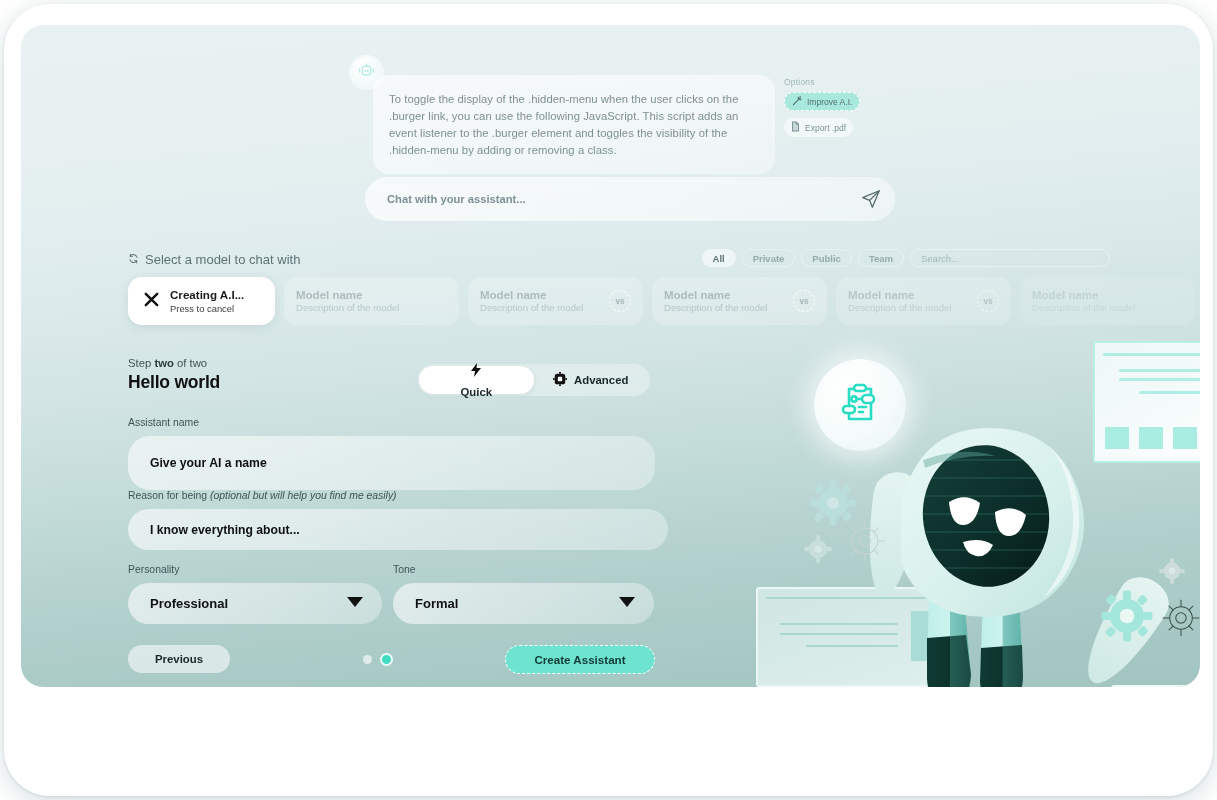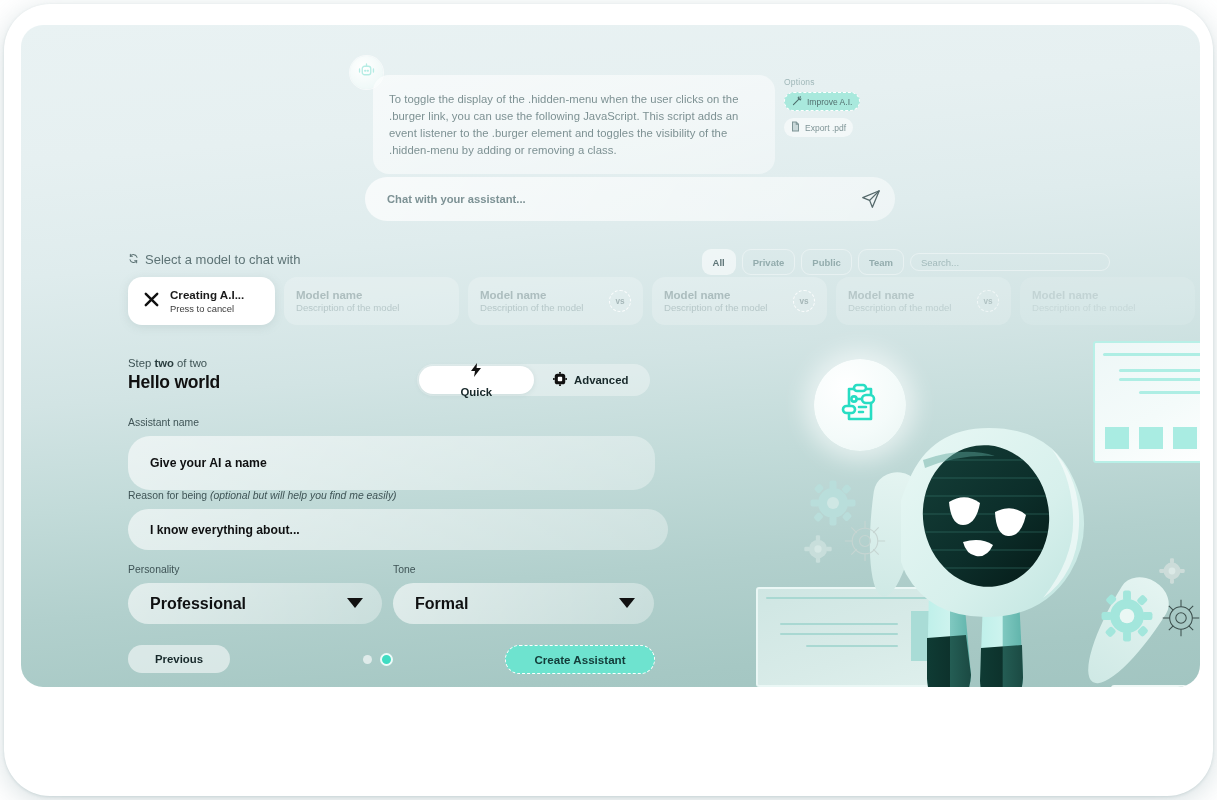--- a/index.html
+++ b/index.html
@@ -126,21 +126,21 @@
   }
 
   
   .sel-label {
     position: absolute; left: 107px; top: 227px;
     display: flex; align-items: center; gap: 6px;
     font-size: 13px; color: #5d7375;
   }
   .filters { position: absolute; right: 90px; top: 224px; display: flex; align-items: center; gap: 6px; }
   .pill {
-    height: 26px; padding: 0 10px; border-radius: 9px;
+    height: 18px; padding: 0 10px; border-radius: 9px;
     font-size: 9.5px; font-weight: 700; color: #93acad;
     display: flex; align-items: center;
     border: 1px solid rgba(255,255,255,0.40);
   }
   .pill.active { background: rgba(255,255,255,0.55); color: #5f7678; border-color: transparent; }
   .search-box {
     width: 200px; height: 18px; border-radius: 9px;
     border: 1px solid rgba(255,255,255,0.40);
     display: flex; align-items: center; padding: 0 10px;
     font-size: 9.5px; color: #a2babb;
@@ -198,21 +198,21 @@
   .input-box {
     position: absolute; border-radius: 22px;
     background: linear-gradient(120deg, rgba(255,255,255,0.60), rgba(255,255,255,0.33));
     display: flex; align-items: center; padding: 0 22px;
     font-size: 12.2px; font-weight: 700; color: #0f1011;
   }
   .select-box {
     position: absolute; border-radius: 22px;
     background: linear-gradient(120deg, rgba(255,255,255,0.60), rgba(255,255,255,0.33));
     display: flex; align-items: center; padding: 0 18px 0 22px;
-    font-size: 16px; font-weight: 700; color: #0f1011; text-align: right;
+    font-size: 13px; font-weight: 700; color: #0f1011; text-align: right;
   }
   .select-box .caret { margin-left: auto; }
 
   .btn-prev {
     position: absolute; left: 107px; top: 620px; width: 102px; height: 28px;
     border-radius: 14px; background: rgba(255,255,255,0.55);
     display: flex; align-items: center; justify-content: center;
     font-size: 11.4px; font-weight: 700; color: #17282a;
   }
   .dots { position: absolute; left: 342px; top: 628px; display: flex; align-items: center; gap: 8px; }

